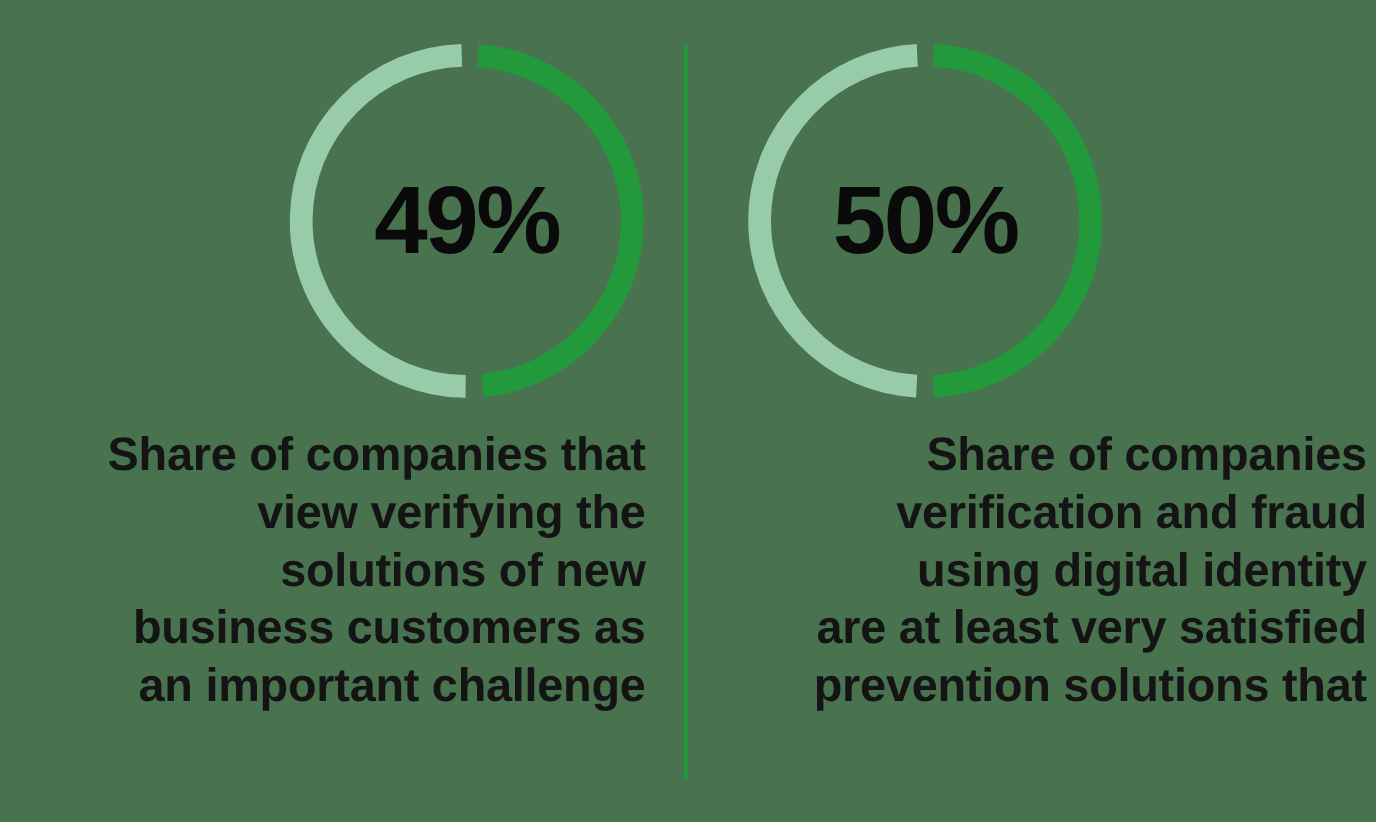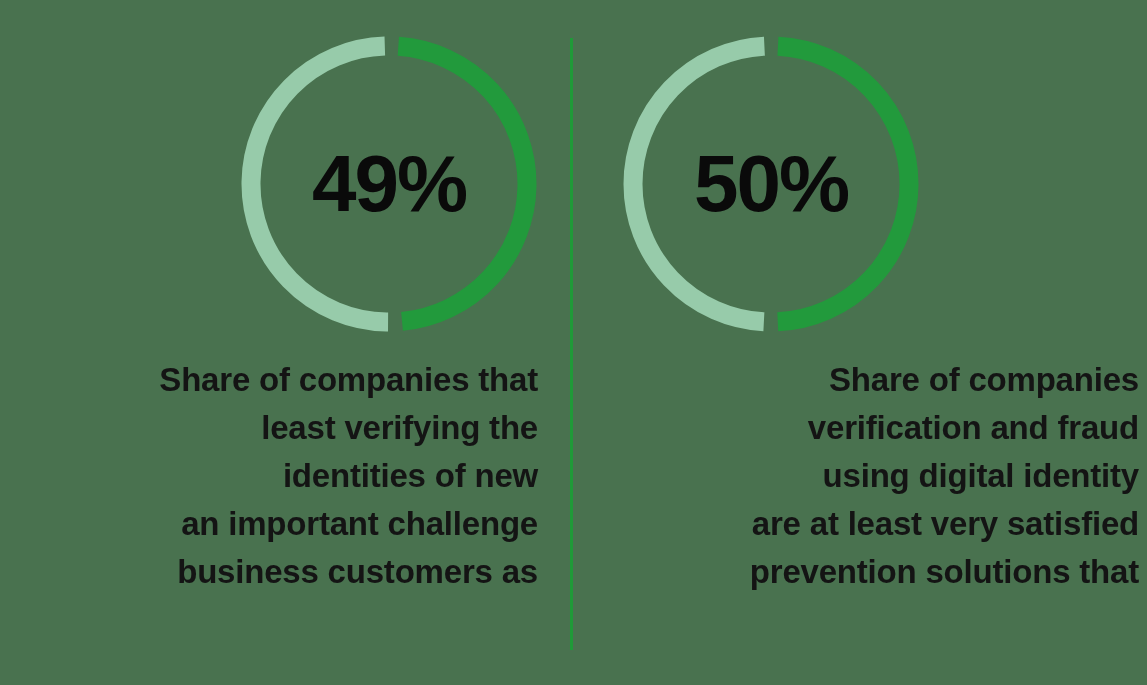--- a/index.html
+++ b/index.html
@@ -70,21 +70,21 @@
     letter-spacing: -2px;
     color: #0a0a0a;
     line-height: 1;
   }
 
   
   .caption {
     position: absolute;
     top: 356px;
     font-family: "Liberation Sans", sans-serif;
-    font-size: 33px;
+    font-size: 39px;
     font-weight: 700;
     line-height: 48px;
     color: #141414;
     letter-spacing: -0.2px;
   }
   .panel-left .caption {
     left: 20px;
     width: 518px;
     text-align: right;
   }
@@ -105,24 +105,24 @@
     <div class="donut-wrap">
       <svg class="donut-svg" viewBox="0 0 296 296">
         <circle cx="148" cy="148" r="138" fill="none" stroke="#97cbaa" stroke-width="19" stroke-dasharray="428.2105819192993 438.86899047148364" stroke-dashoffset="-431.86899047148364" transform="rotate(-89 148 148)"></circle>
         <circle id="arc-left" cx="148" cy="148" r="138" fill="none" stroke="#229a3c" stroke-width="19" stroke-dasharray="410.86899047148364 456.2105819192993" transform="rotate(-89 148 148)" stroke-dashoffset="-7"></circle>
       </svg>
       <div class="donut-value">49%</div>
     </div>
 
     <div class="caption">
       <span class="line">Share of companies that</span>
-      <span class="line">least verifying the</span>
-      <span class="line">identities of new</span>
+      <span class="line">view verifying the</span>
+      <span class="line">solutions of new</span>
+      <span class="line">business customers as</span>
       <span class="line">an important challenge</span>
-      <span class="line">business customers as</span>
     </div>
   </div>
 
   <div class="divider"></div>
 
   <div class="panel panel-right">
 
     <div class="donut-wrap">
       <svg class="donut-svg" viewBox="0 0 296 296">
         <circle cx="148" cy="148" r="138" fill="none" stroke="#97cbaa" stroke-width="19" stroke-dasharray="419.53978619539146 447.53978619539146" stroke-dashoffset="-440.53978619539146" transform="rotate(-90 148 148)"></circle>

